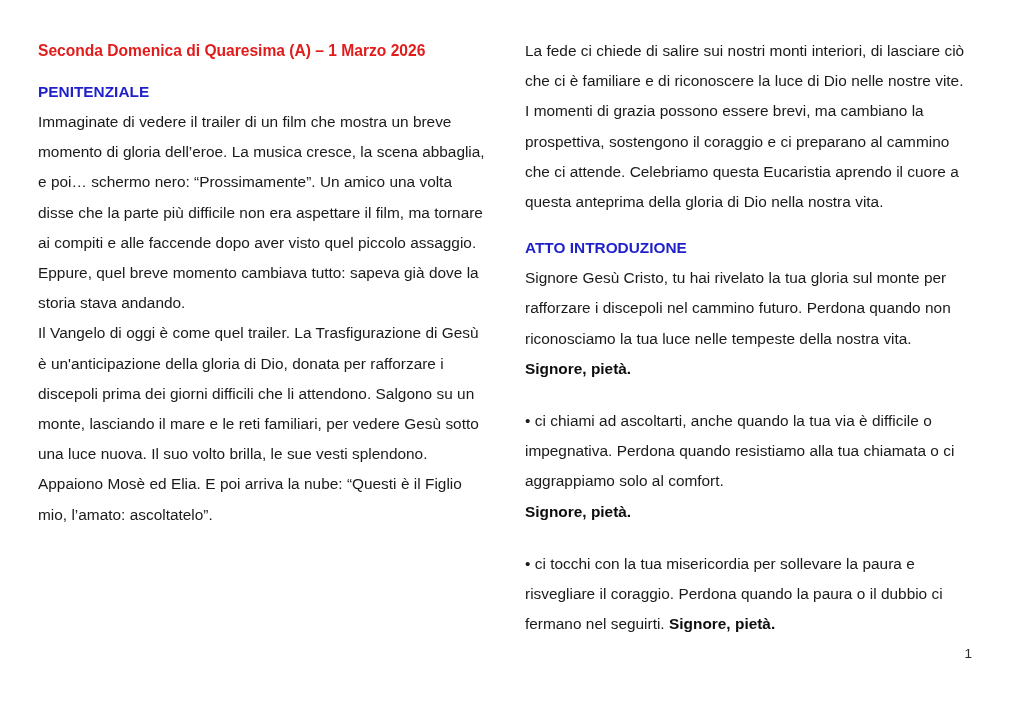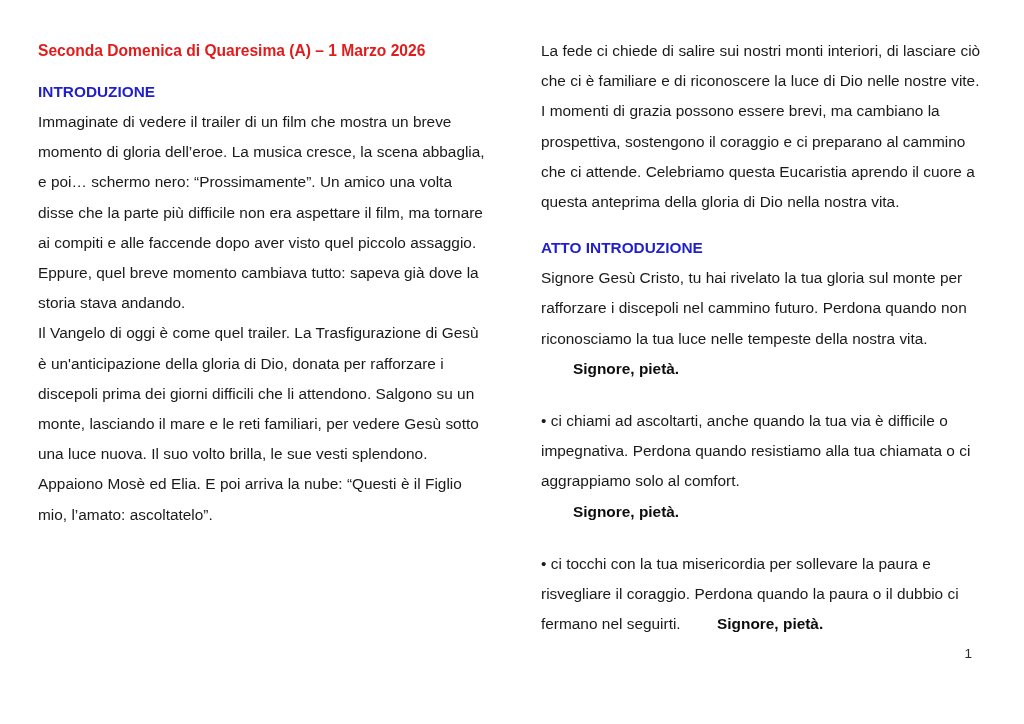--- a/index.html
+++ b/index.html
@@ -15,21 +15,21 @@
     overflow: hidden;
     font-family: "Liberation Sans", sans-serif;
     -webkit-font-smoothing: antialiased;
   }
   .columns {
     position: absolute;
     top: 36px;
     left: 38px;
     width: 950px;
     display: flex;
-    gap: 56px;
+    gap: 40px;
   }
   .col {
     width: 447px;
   }
   .col-right {
     width: 447px;
   }
   p {
     margin: 0;
     font-size: 15.4px;
@@ -65,21 +65,20 @@
   }
   .spacer-md {
     height: 16px;
   }
   .spacer-lg {
     height: 22px;
   }
   .bold {
     font-weight: bold;
     color: #0d0d0d;
-    margin-left: 32px;
   }
   .page-number {
     position: absolute;
     right: 52px;
     bottom: 62px;
     font-size: 13.5px;
     color: #2b2b2b;
     line-height: 16px;
   }
 </style>
@@ -90,21 +89,21 @@
 
   <div class="columns">
 
     <div class="col">
 
       <div class="title">Seconda Domenica di Quaresima (A) – 1 Marzo 2026</div>
 
 
       <div class="spacer-sm"></div>
 
-      <div class="heading">INTRODUZIONE</div>
+      <div class="heading">PENITENZIALE</div>
 
       <p>Immaginate di vedere il trailer di un film che mostra un breve momento di gloria dell’eroe. La musica cresce, la scena abbaglia, e poi… schermo nero: “Prossimamente”. Un amico una volta disse che la parte più difficile non era aspettare il film, ma tornare ai compiti e alle faccende dopo aver visto quel piccolo assaggio. Eppure, quel breve momento cambiava tutto: sapeva già dove la storia stava andando.</p>
 
       <p>Il Vangelo di oggi è come quel trailer. La Trasfigurazione di Gesù è un'anticipazione della gloria di Dio, donata per rafforzare i discepoli prima dei giorni difficili che li attendono. Salgono su un monte, lasciando il mare e le reti familiari, per vedere Gesù sotto una luce nuova. Il suo volto brilla, le sue vesti splendono. Appaiono Mosè ed Elia. E poi arriva la nube: “Questi è il Figlio mio, l’amato: ascoltatelo”.</p>
 
     </div>
 
     <div class="col-right">
 
       <p>La fede ci chiede di salire sui nostri monti interiori, di lasciare ciò che ci è familiare e di riconoscere la luce di Dio nelle nostre vite. I momenti di grazia possono essere brevi, ma cambiano la prospettiva, sostengono il coraggio e ci preparano al cammino che ci attende. Celebriamo questa Eucaristia aprendo il cuore a questa anteprima della gloria di Dio nella nostra vita.</p>

